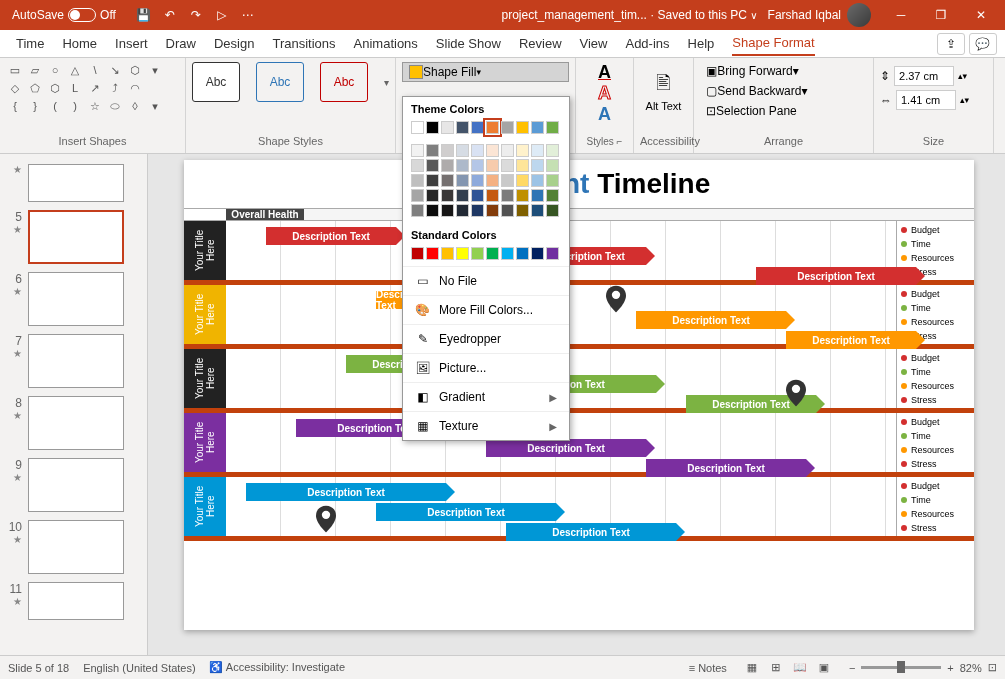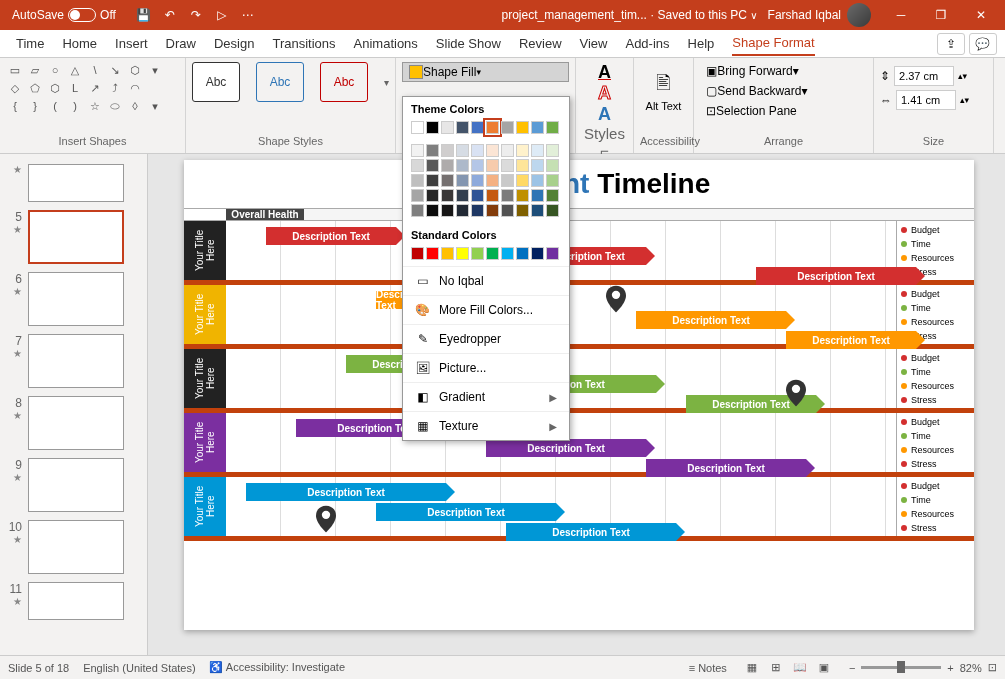--- a/index.html
+++ b/index.html
@@ -180,21 +180,21 @@
     </div>
     <div style="height:50px"></div>
     <div class="label"><span style="font-size:10px">5tyles ⌐</span></div>
   </div>
   <div class="ribbon-group" style="width:58px">
     <div class="ribbon-col" style="align-items:center;gap:0">
       <span style="font-size:18px;font-weight:bold;text-decoration:underline;text-decoration-color:#c00">A</span>
       <span style="font-size:18px;font-weight:bold;color:transparent;-webkit-text-stroke:1px #c00">A</span>
       <span style="font-size:18px;font-weight:bold;color:#2e75b6">A</span>
     </div>
-    <div class="label" style="font-size:15px">Styles ⌐</div>
+    <div class="label" style="font-size:10px">Styles ⌐</div>
   </div>
   <div class="ribbon-group" style="width:60px">
     <div style="text-align:center;padding-top:8px">
       <div style="font-size:18px">🖹</div>
       <div style="font-size:11px">Alt Text</div>
     </div>
     <div class="label">Accessibility</div>
   </div>
   <div class="ribbon-group" style="width:180px">
     <div class="ribbon-col">
@@ -295,21 +295,21 @@
       <div class="color-sw" style="background: rgb(255, 255, 0);"></div>
       <div class="color-sw" style="background: rgb(146, 208, 80);"></div>
       <div class="color-sw" style="background: rgb(0, 176, 80);"></div>
       <div class="color-sw" style="background: rgb(0, 176, 240);"></div>
       <div class="color-sw" style="background: rgb(0, 112, 192);"></div>
       <div class="color-sw" style="background: rgb(0, 32, 96);"></div>
       <div class="color-sw" style="background: rgb(112, 48, 160);"></div>
     </div>
   <div class="dd-item">
       <span class="dd-ico">▭</span>
-      <span>No Iqbal</span>
+      <span>No File</span>
     </div>
   <div class="dd-item">
       <span class="dd-ico">🎨</span>
       <span>More Fill Colors...</span>
     </div>
   <div class="dd-item">
       <span class="dd-ico">✎</span>
       <span>Eyedropper</span>
     </div>
   <div class="dd-item">

